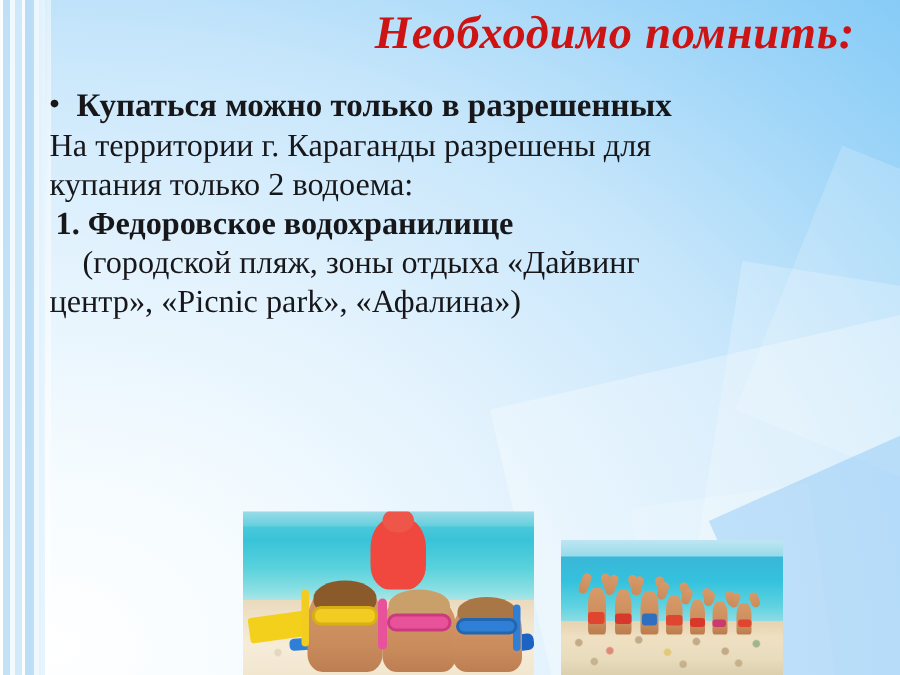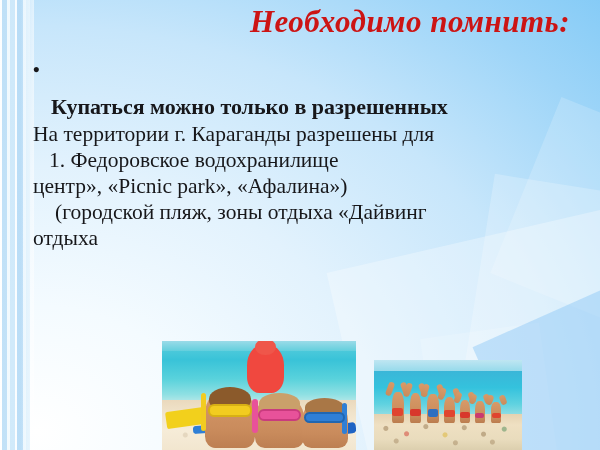--- a/index.html
+++ b/index.html
@@ -116,27 +116,27 @@
   }
   .bullet-dot {
     width: 18px;
     flex: 0 0 18px;
     text-align: left;
     font-size: 19px;
     line-height: 27px;
   }
   .bullet-text {
     flex: 1 1 auto;
-    margin-top: 37px;
   }
   .para {
     margin-top: 1px;
   }
   .num-line {
-    margin-left: 16px;
+    margin-left: 4px;
+    font-weight: bold;
   }
   .indent-line {
     margin-left: 22px;
   }
 
   
   .photo {
     position: absolute;
     overflow: hidden;
   }
@@ -293,30 +293,30 @@
 
     <div class="bullet-row">
       <span class="bullet-dot">•</span>
       <span class="bullet-text">
         <span class="line">Купаться можно только в разрешенных</span><br>
       </span>
     </div>
 
     <div class="para">
       <div class="line">На территории г. Караганды разрешены для</div>
+      <div class="line">купания только 2 водоема:</div>
     </div>
 
     <div>
       <div class="line num-line">1.  Федоровское водохранилище</div>
+      <div class="line indent-line">(городской пляж, зоны отдыха «Дайвинг</div>
       <div class="line">центр», «Picnic park», «Афалина»)</div>
-      <div class="line indent-line">(городской пляж, зоны отдыха «Дайвинг</div>
     </div>
 
     <div>
-      <div class="line">отдыха</div>
     </div>
 
   </div>
 
   <div class="photo photo-1">
     <div class="p1-sea"></div>
     <div class="p1-sky"></div>
     <div class="p1-sand"></div>
     <div class="p1-board"></div>
     <div class="p1-towel"></div>

